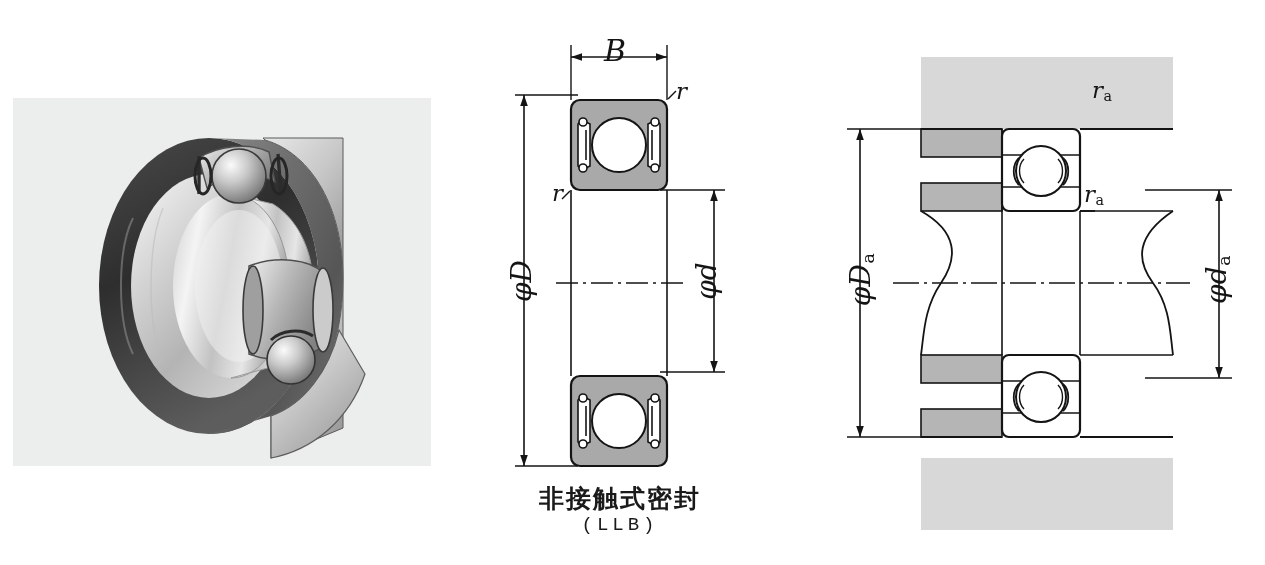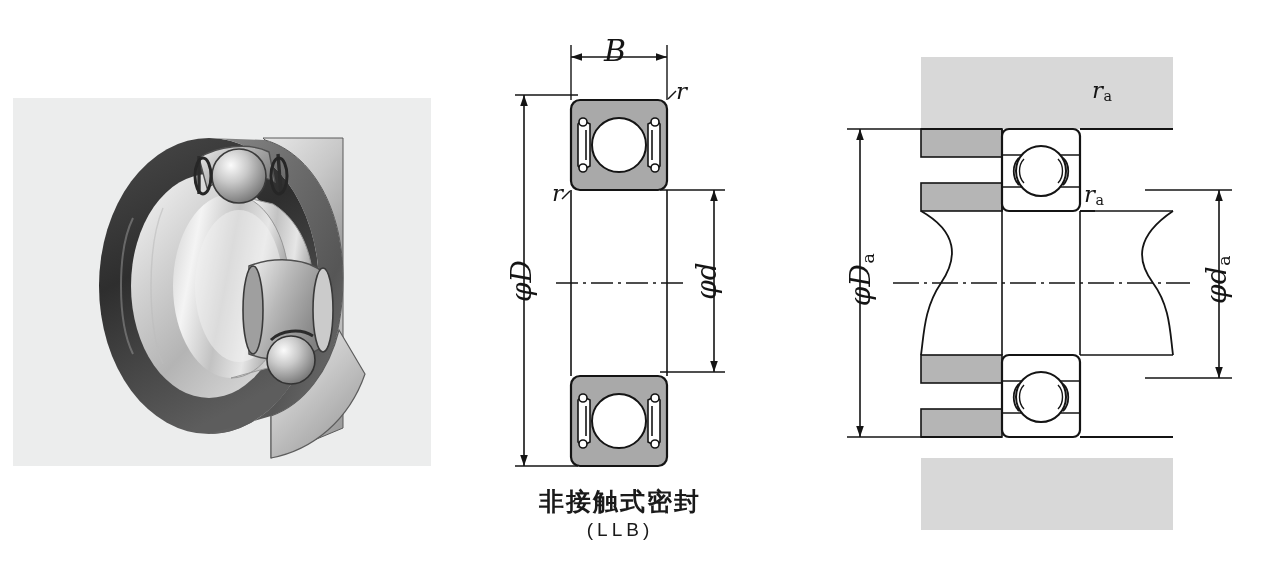--- a/index.html
+++ b/index.html
@@ -21,28 +21,28 @@
     background:#eceded;
   }
 
   
   .svg-layer{position:absolute;left:0;top:0;width:1265px;height:565px;pointer-events:none;}
 
   
   .caption{
     position:absolute;left:440px;top:488px;width:360px;
     text-align:center;
-    font-family:Liberation Sans, sans-serif;
+    font-family:Liberation Mono, monospace;
     color:#1a1a1a;
   }
   .caption .jp{
     font-size:25px;letter-spacing:2px;font-weight:600;line-height:1.05;
   }
   .caption .code{
-    font-size:19px;letter-spacing:4px;margin-top:5px;font-weight:500;
+    font-size:19px;letter-spacing:4px;font-weight:500;
   }
 
   
   .dimlabel{
     position:absolute;
     font-family:"DejaVu Serif", serif;
     font-style:italic;
     color:#141414;
     white-space:nowrap;
     line-height:1;

